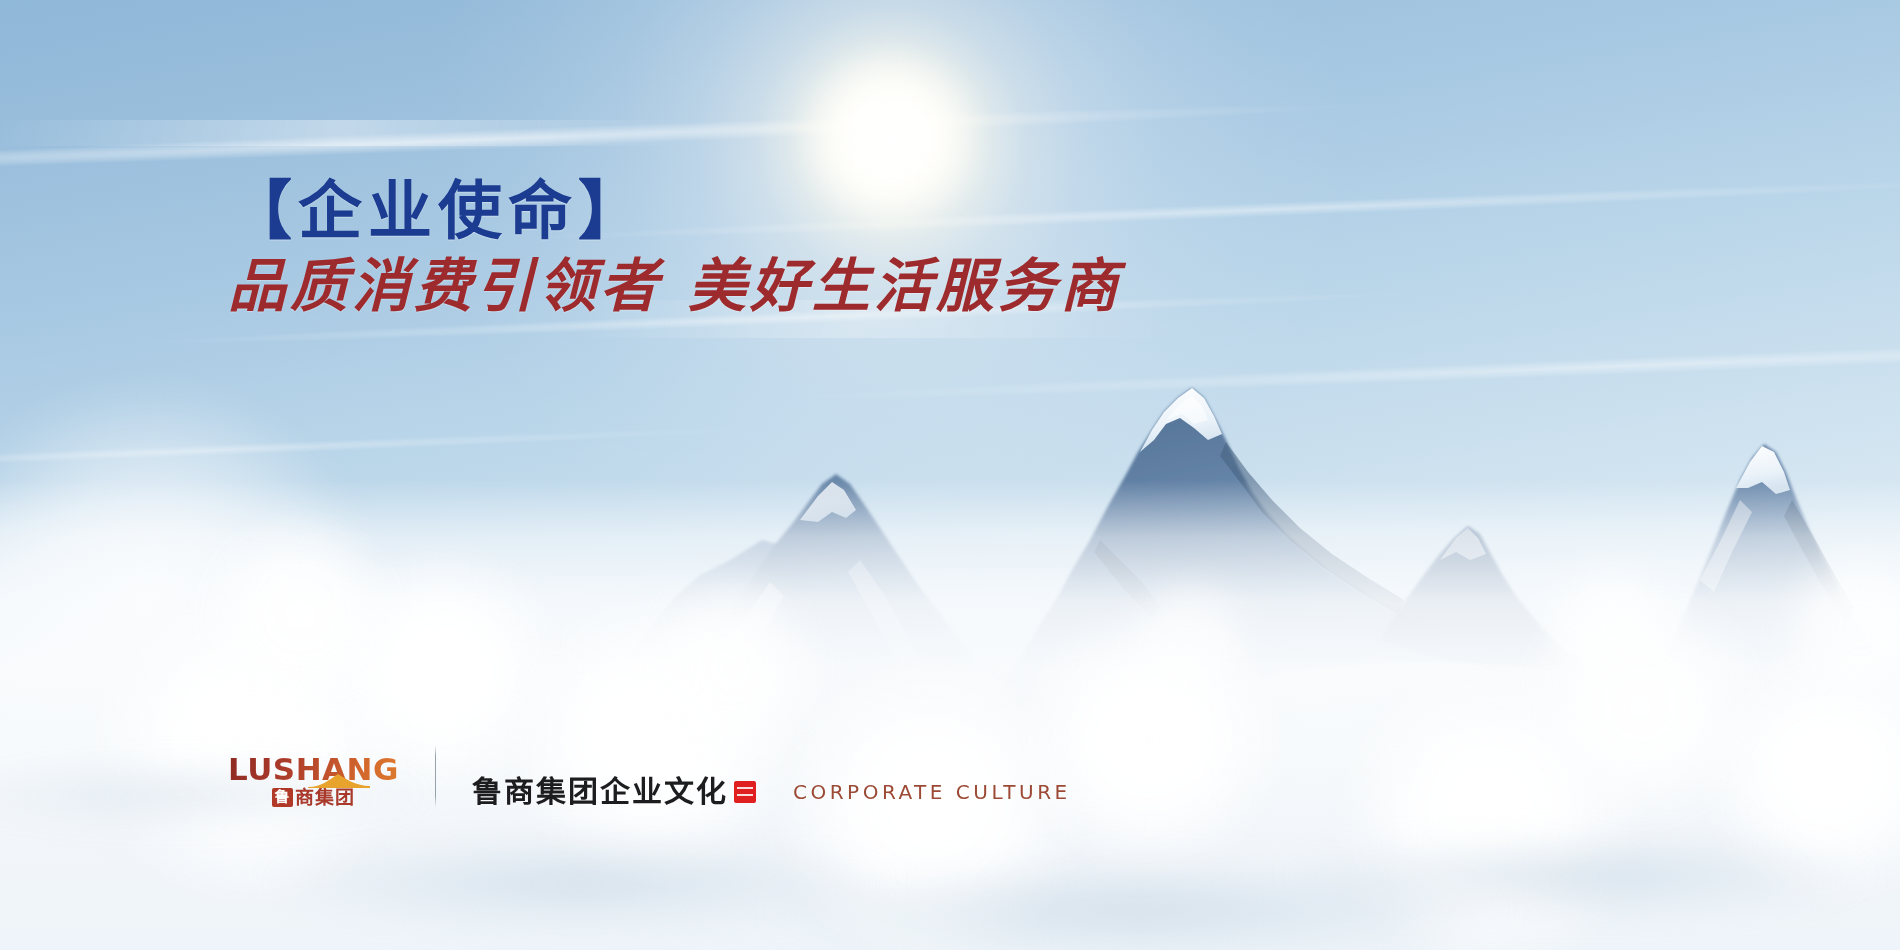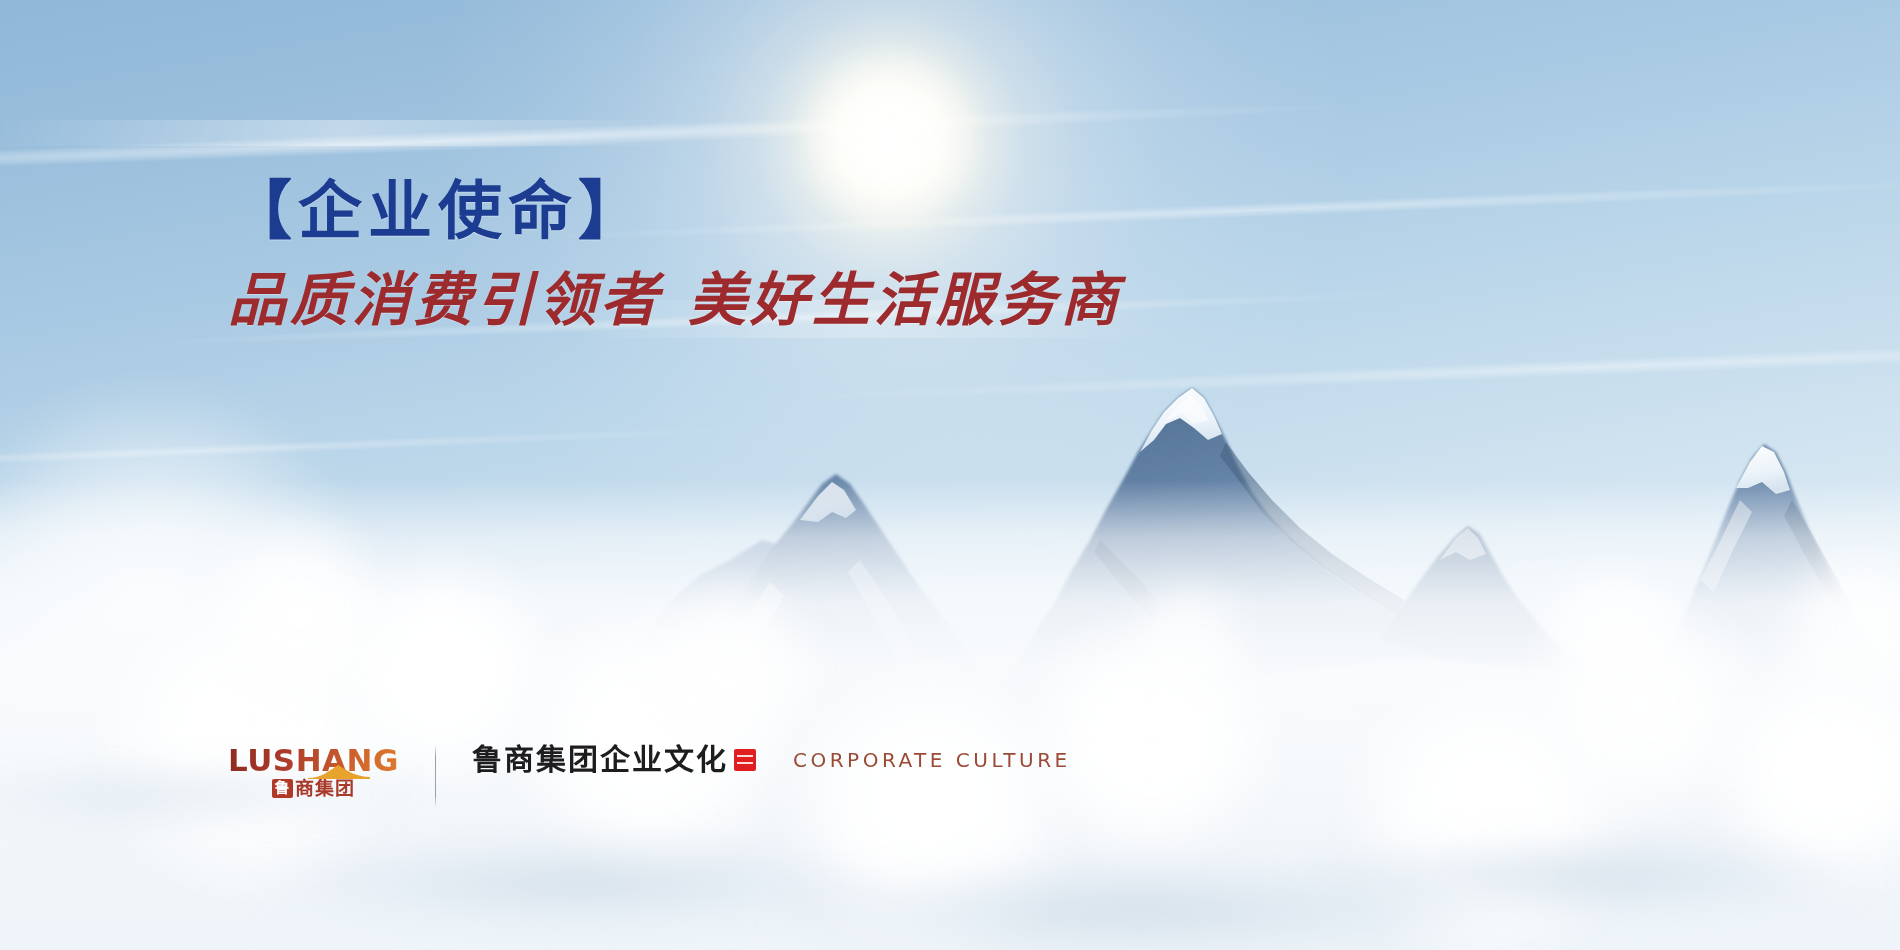--- a/index.html
+++ b/index.html
@@ -174,40 +174,40 @@
     font-family: "DejaVu Sans", "Liberation Sans", sans-serif;
     font-size: 64px;
     font-weight: 700;
     letter-spacing: 6px;
     line-height: 1.05;
     color: #1c3c91;
     white-space: nowrap;
     text-shadow: 0 1px 1px rgba(255,255,255,.35);
   }
   .mission-slogan {
-    margin-top: 24px;
+    margin-top: 10px;
     font-family: "DejaVu Sans", "Liberation Sans", sans-serif;
     font-size: 58px;
     font-weight: 700;
     font-style: italic;
     letter-spacing: 4px;
     line-height: 1.1;
     color: #9d2a2c;
     white-space: nowrap;
     text-shadow: 0 1px 1px rgba(255,255,255,.3);
   }
   .mission-slogan .gap { display: inline-block; width: 26px; }
 
   
   .logo-lockup {
     position: absolute;
     left: 228px;
     top: 745px;
     display: flex;
-    align-items: flex-start;
+    align-items: flex-end;
     gap: 36px;
   }
   .brand-block {
     display: flex;
     flex-direction: column;
     align-items: center;
     gap: 3px;
   }
   .brand-wordmark {
     position: relative;

